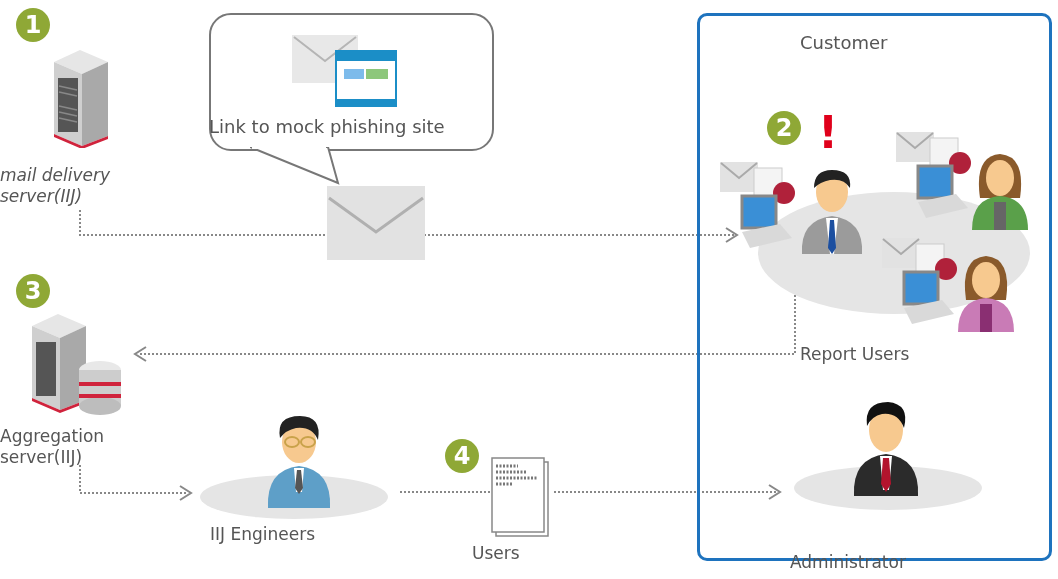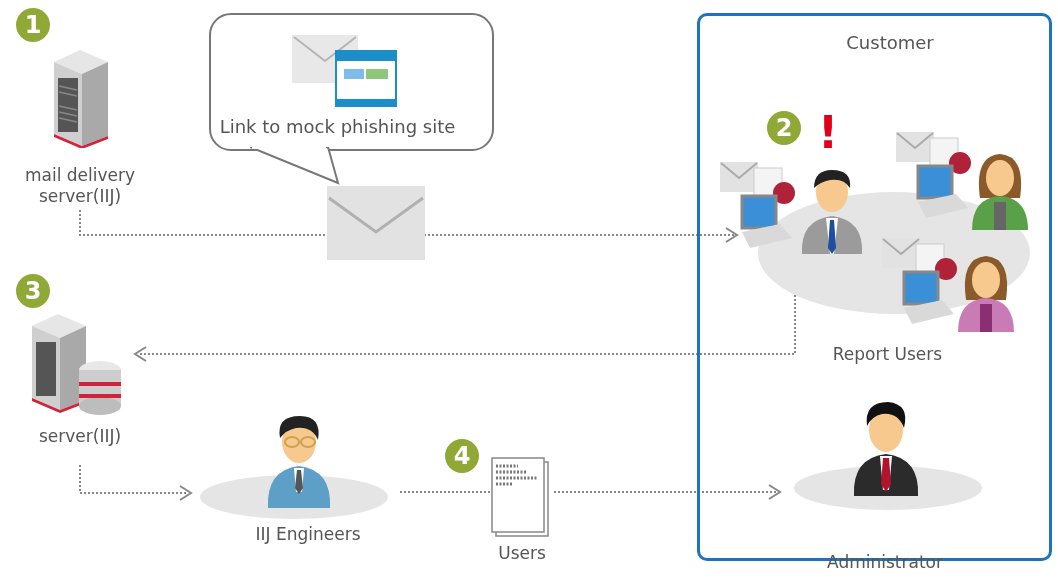--- a/index.html
+++ b/index.html
@@ -1,19 +1,19 @@
 <!DOCTYPE html>
 <html><head>
 <meta charset="utf-8">
 <style>
   html, body { margin: 0; padding: 0; background: #ffffff; }
   body { width: 1058px; height: 579px; position: relative; overflow: hidden;
          font-family: "DejaVu Sans", "Liberation Sans", sans-serif; color: #555555; }
   .abs { position: absolute; }
-  .label { position: absolute; font-size: 17px; color: #555555; text-align: center; line-height: 21px; }
+  .label { position: absolute; font-size: 17px; color: #555555; line-height: 21px; }
   .badge { position: absolute; width: 34px; height: 34px; border-radius: 50%;
            background: #8fa836; color: #ffffff; font-weight: bold; font-size: 24px;
            text-align: center; line-height: 34px; font-family: "DejaVu Sans", sans-serif; }
   svg.lines { position: absolute; left: 0; top: 0; }
   .customer-box { position: absolute; left: 697px; top: 13px; width: 355px; height: 548px;
                   border: 3px solid #1e73be; border-radius: 10px; box-sizing: border-box; }
   .bubble { position: absolute; left: 209px; top: 13px; width: 285px; height: 138px;
             border: 2px solid #777777; border-radius: 22px; box-sizing: border-box; background: #fff; }
   .ellipse { position: absolute; background: #e5e5e5; border-radius: 50%; }
 </style>
@@ -53,21 +53,21 @@
   <rect x="8" y="30" width="20" height="54" fill="#555"></rect>
   <g stroke="#888" stroke-width="1.5">
       <line x1="9" y1="38" x2="27" y2="42"></line>
       <line x1="9" y1="44" x2="27" y2="48"></line>
       <line x1="9" y1="58" x2="27" y2="62"></line>
       <line x1="9" y1="64" x2="27" y2="68"></line>
       <line x1="9" y1="70" x2="27" y2="74"></line>
     </g>
   <polygon points="4,86 32,98 58,88 58,91 32,101 4,89" fill="#d0233c"></polygon>
 </svg>
-<div class="label" style="left:0px; top:165px; width:160px;">
+<div class="label" style="left:0px; top:165px; width:160px;font-style:italic;">
   <div>mail delivery</div>
   <div>server(IIJ)</div>
 </div>
 
 <div class="bubble"></div>
 <svg class="abs" style="left:250px; top:147px;" width="90" height="40">
   <polygon points="0,0 88,36 78,0" fill="#fff" stroke="#777" stroke-width="2"></polygon>
   <rect x="2" y="-2" width="74" height="4" fill="#fff"></rect>
 </svg>
 <svg class="abs" style="left:292px; top:35px;" width="108" height="72">
@@ -147,36 +147,37 @@
   <polygon points="2,14 30,26 30,98 2,86" fill="#cfcfcf"></polygon>
   <rect x="6" y="30" width="20" height="54" fill="#555"></rect>
   <polygon points="2,86 30,98 56,88 56,91 30,101 2,89" fill="#d0233c"></polygon>
   <ellipse cx="70" cy="58" rx="21" ry="9" fill="#e8e8e8"></ellipse>
   <rect x="49" y="58" width="42" height="36" fill="#cdcdcd"></rect>
   <ellipse cx="70" cy="94" rx="21" ry="9" fill="#bdbdbd"></ellipse>
   <rect x="49" y="70" width="42" height="4" fill="#d0233c"></rect>
   <rect x="49" y="82" width="42" height="4" fill="#d0233c"></rect>
 </svg>
 <div class="label" style="left:0px; top:426px; width:160px;">
+  <div>Aggregation</div>
   <div>server(IIJ)</div>
 </div>
 
 <div class="ellipse" style="left:200px; top:475px; width:188px; height:44px;"></div>
 <svg class="abs" style="left:266px; top:412px;" width="66" height="96">
   <ellipse cx="33" cy="30" rx="17" ry="21" fill="#f7c98f"></ellipse>
   <path d="M14 26 Q10 4 34 4 Q56 4 52 28 Q46 14 30 16 Q20 18 14 26Z" fill="#222"></path>
   <g fill="none" stroke="#c9a24a" stroke-width="2">
       <ellipse cx="26" cy="30" rx="7" ry="5"></ellipse>
       <ellipse cx="42" cy="30" rx="7" ry="5"></ellipse>
     </g>
   <path d="M2 96 Q0 58 33 54 Q66 58 64 96Z" fill="#5e9fc8"></path>
   <polygon points="28,56 38,56 36,80 30,80" fill="#fff"></polygon>
   <polygon points="31,58 35,58 37,76 33,82 29,76" fill="#555"></polygon>
 </svg>
-<div class="label" style="left:224px; top:524px; width:168px;">IIJ Engineers</div>
+<div class="label" style="left:210px; top:524px; width:168px;">IIJ Engineers</div>
 
 <div class="badge" style="left:445px; top:439px;">4</div>
 <svg class="abs" style="left:490px; top:456px;" width="64" height="82">
   <rect x="6" y="6" width="52" height="74" fill="#fff" stroke="#888" stroke-width="1.5"></rect>
   <rect x="2" y="2" width="52" height="74" fill="#fff" stroke="#888" stroke-width="1.5"></rect>
   <g stroke="#777" stroke-width="3" stroke-dasharray="2 1.5">
     <line x1="6" y1="10" x2="28" y2="10"></line>
     <line x1="6" y1="16" x2="36" y2="16"></line>
     <line x1="6" y1="22" x2="48" y2="22"></line>
     <line x1="6" y1="28" x2="22" y2="28"></line>

